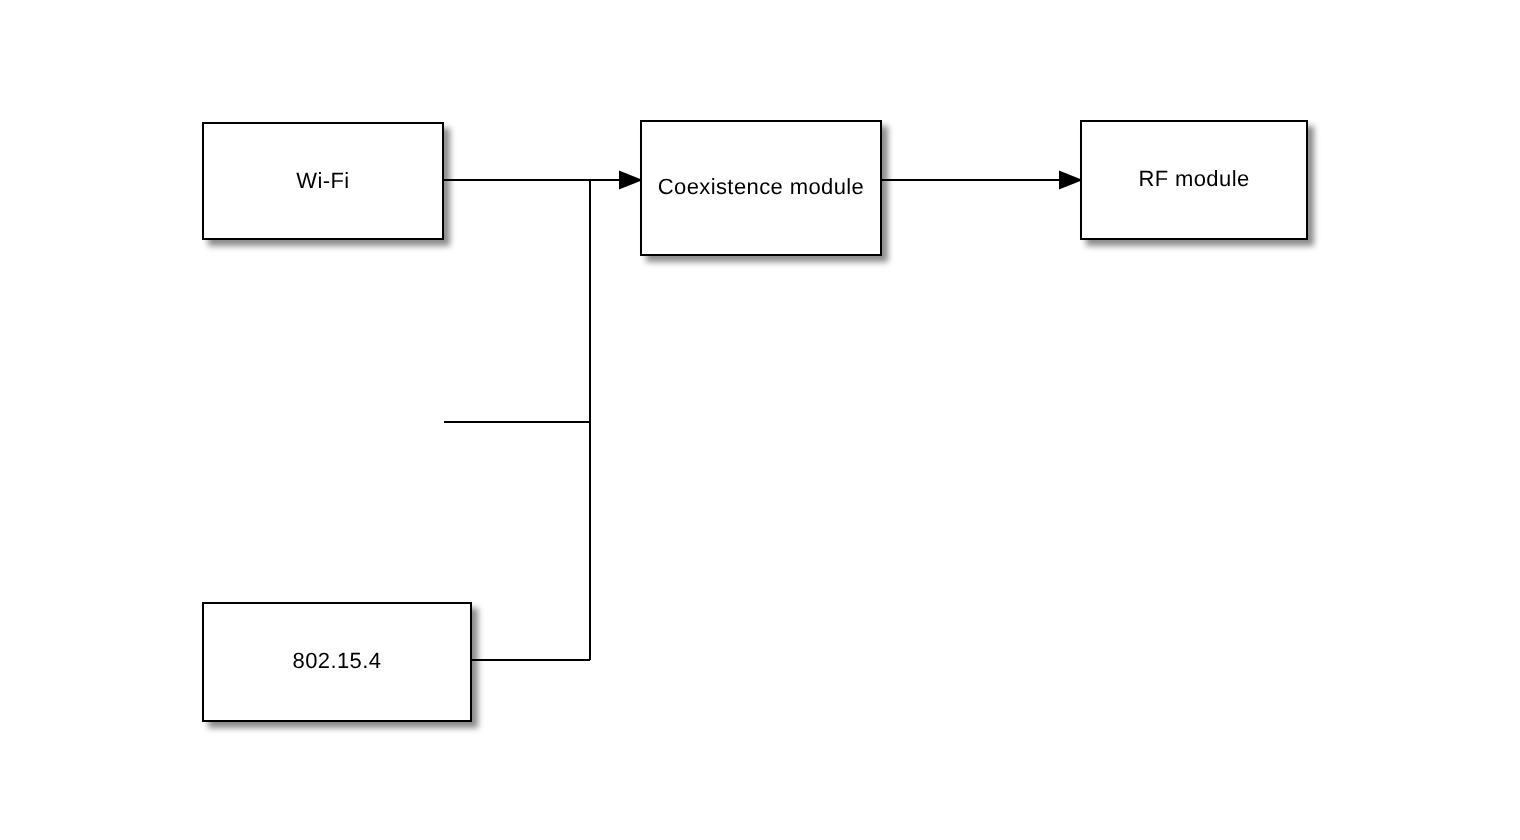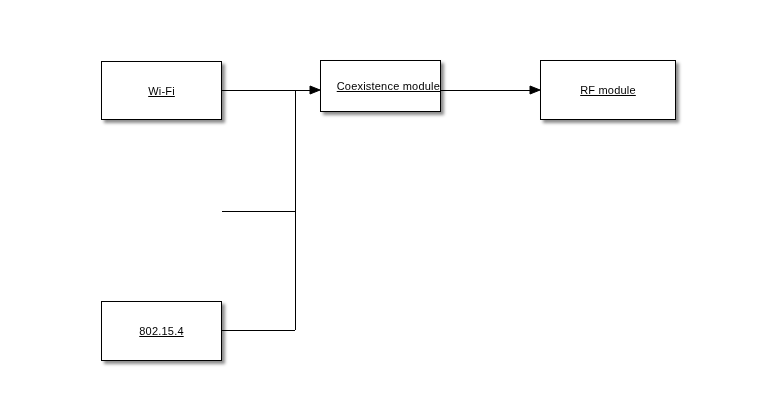--- a/index.html
+++ b/index.html
@@ -33,21 +33,20 @@
     align-items: center;
     justify-content: center;
     z-index: 2;
   }
   .node-label {
     font-size: 11px;
     color: #000000;
     white-space: nowrap;
     text-align: center;
     letter-spacing: 0.2px;
-    text-decoration: underline;
   }
   .edge-line {
     fill: none;
     stroke: #000000;
     stroke-width: 1;
   }
   .edge-arrowhead {
     fill: #000000;
     stroke: #000000;
     stroke-width: 1;
@@ -63,22 +62,22 @@
       <polyline points="295,90 295,330" class="edge-line" shape-rendering="crispEdges" style="stroke: rgb(0, 0, 0);"></polyline>
       <polyline points="222,211 295,211" class="edge-line" shape-rendering="crispEdges" style="stroke: rgb(0, 0, 0);"></polyline>
       <polyline points="222,330 295,330" class="edge-line" shape-rendering="crispEdges" style="stroke: rgb(0, 0, 0);"></polyline>
       <polygon points="540,90 530,94 530,86" class="edge-arrowhead"></polygon>
       <polyline points="441,90 530,90" class="edge-line" shape-rendering="crispEdges" style="stroke: rgb(0, 0, 0);"></polyline>
     </svg>
 
 <div class="node" style="left: 101px; top: 61px; width: 121px; height: 59px; background: rgb(255, 255, 255); border-color: rgb(0, 0, 0);">
       <span class="node-label" style="color: rgb(0, 0, 0);">Wi-Fi</span>
     </div>
-    <div class="node" style="left: 101px; top: 301px; width: 121px; height: 60px; background: rgb(255, 255, 255); border-color: rgb(0, 0, 0);">
+    <div class="node" style="left: 101px; top: 301px; width: 135px; height: 60px; background: rgb(255, 255, 255); border-color: rgb(0, 0, 0);">
       <span class="node-label" style="color: rgb(0, 0, 0);">802.15.4</span>
     </div>
-    <div class="node" style="left: 320px; top: 60px; width: 121px; height: 52px; background: rgb(255, 255, 255); border-color: rgb(0, 0, 0); justify-content: flex-end;">
+    <div class="node" style="left: 320px; top: 60px; width: 121px; height: 68px; background: rgb(255, 255, 255); border-color: rgb(0, 0, 0);">
       <span class="node-label" style="color: rgb(0, 0, 0);">Coexistence module</span>
     </div>
-    <div class="node" style="left: 540px; top: 60px; width: 136px; height: 60px; background: rgb(255, 255, 255); border-color: rgb(0, 0, 0);">
+    <div class="node" style="left: 540px; top: 60px; width: 114px; height: 60px; background: rgb(255, 255, 255); border-color: rgb(0, 0, 0);">
       <span class="node-label" style="color: rgb(0, 0, 0);">RF module</span>
     </div>
   </div>
 
 </body></html>

